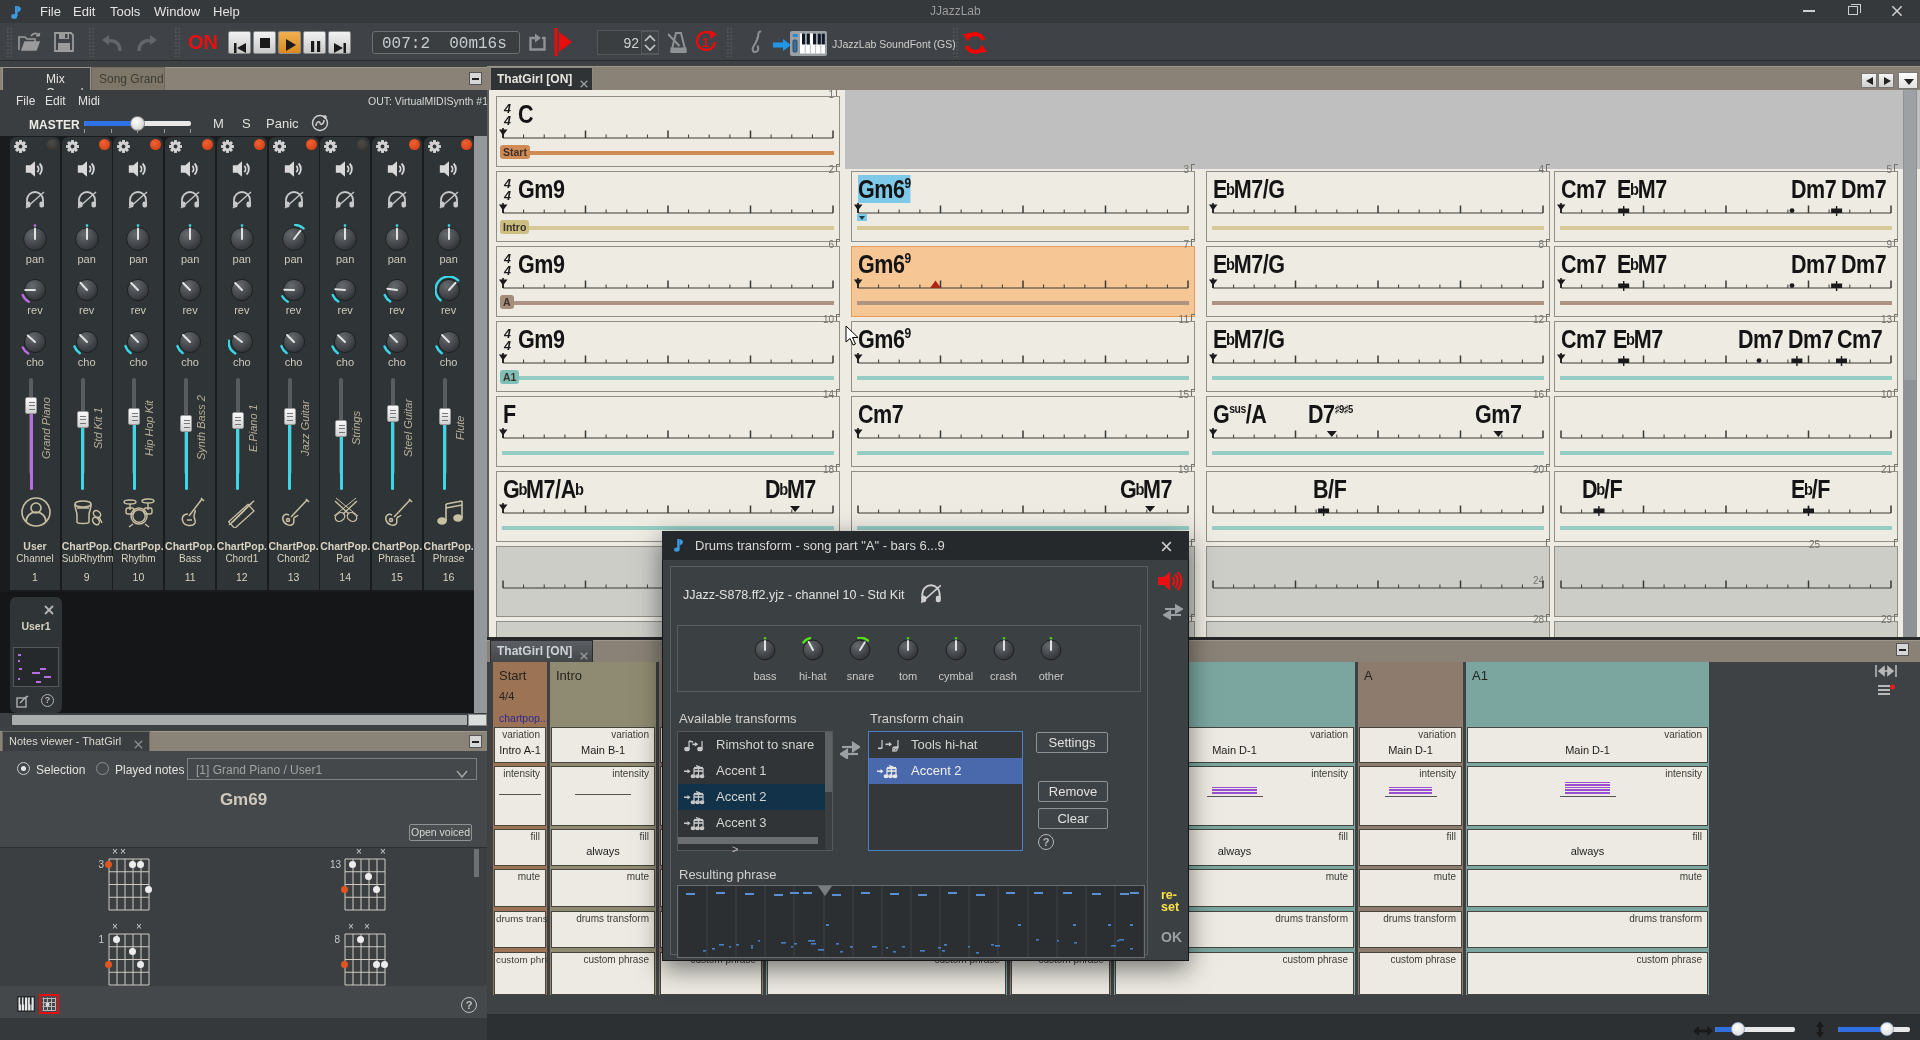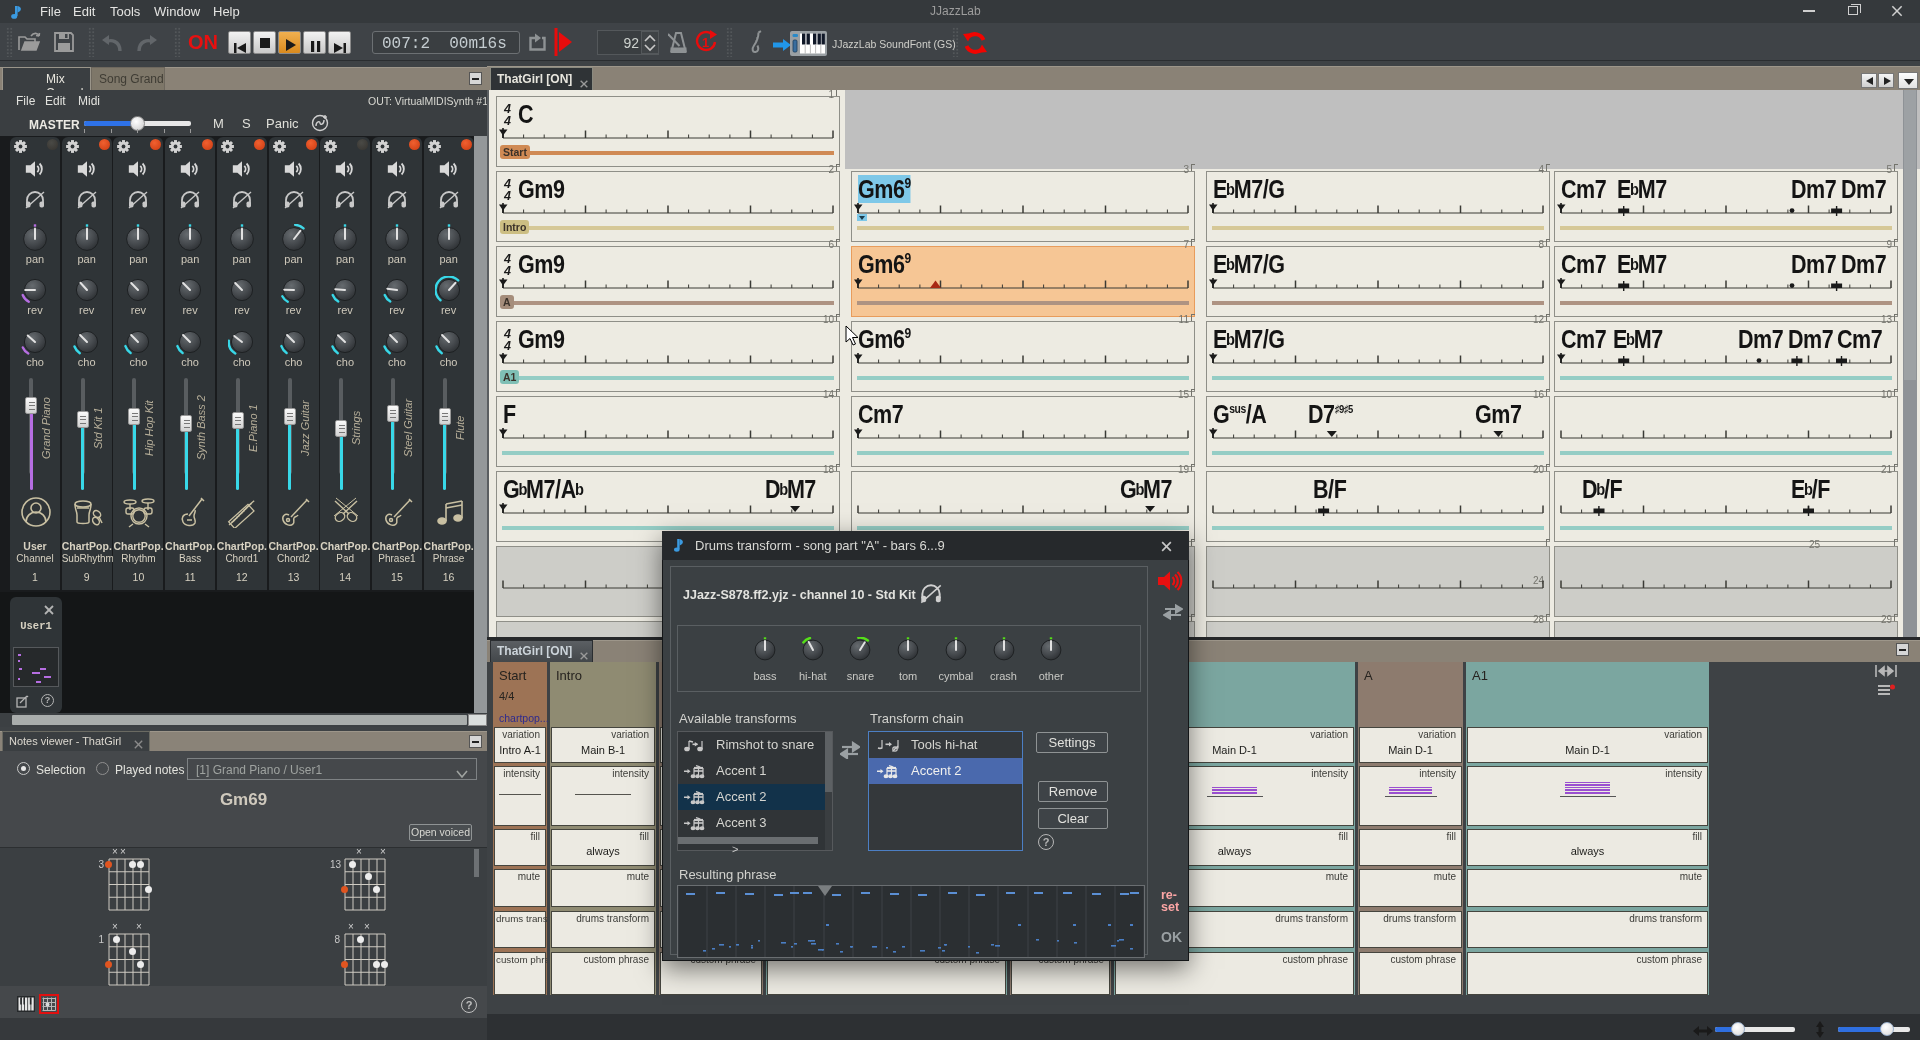--- a/index.html
+++ b/index.html
@@ -1012,21 +1012,21 @@
     <div style="position:absolute;left:423.6px;top:540px;width:50px;text-align:center;font-size:10.5px;font-weight:bold;color:#d8d2c2;white-space:nowrap;">ChartPop.</div>
     <div style="position:absolute;left:423.6px;top:553px;width:50px;text-align:center;font-size:10px;color:#d8d2c2;white-space:nowrap;">Phrase</div>
     <div style="position:absolute;left:423.6px;top:571px;width:50px;text-align:center;font-size:10.5px;color:#d8d2c2;">16</div>
     <div style="position:absolute;left:10px;top:597px;width:52px;height:116px;background:#2f3437;border-radius:6px;"></div>
     <div style="position:absolute;left:43px;top:602px;width:12px;height:12px;"><svg width="12" height="12" viewBox="0 0 12 12">
         <g stroke="#b4b4b4" stroke-width="1.8">
           <line x1="2" y1="2" x2="10" y2="10"></line>
           <line x1="10" y1="2" x2="2" y2="10"></line>
         </g>
       </svg></div>
-    <div style="position:absolute;left:10px;top:620px;width:52px;text-align:center;font-size:10.5px;font-weight:bold;color:#d8d2c2;font-family:Liberation Mono, monospace;">User1</div>
+    <div style="position:absolute;left:10px;top:620px;width:52px;text-align:center;font-size:10.5px;font-weight:bold;color:#d8d2c2;">User1</div>
     <div style="position:absolute;left:13px;top:647px;width:46px;height:40px;background:#26292b;border:1px solid #56595c;">
       <div style="position:absolute;left:4px;top:6px;width:3px;height:1.6px;background:#b66ee2;"></div>
       <div style="position:absolute;left:4px;top:12px;width:2px;height:1.6px;background:#b66ee2;"></div>
       <div style="position:absolute;left:5px;top:20px;width:3px;height:1.6px;background:#b66ee2;"></div>
       <div style="position:absolute;left:4px;top:30px;width:2px;height:1.6px;background:#b66ee2;"></div>
       <div style="position:absolute;left:18px;top:24px;width:8px;height:1.6px;background:#b66ee2;"></div>
       <div style="position:absolute;left:26px;top:20px;width:6px;height:1.6px;background:#b66ee2;"></div>
       <div style="position:absolute;left:30px;top:28px;width:7px;height:1.6px;background:#b66ee2;"></div>
       <div style="position:absolute;left:22px;top:33px;width:5px;height:1.6px;background:#b66ee2;"></div>
     </div>
@@ -2168,23 +2168,23 @@
         </g>
       </svg></div>
     <div style="position:absolute;left:1163px;top:604px;width:20px;height:16px;z-index:11;"><svg width="20" height="16" viewBox="0 0 20 16">
         <g stroke="#9aa0a3" stroke-width="2" fill="#9aa0a3">
           <line x1="2" y1="5" x2="15" y2="5"></line>
           <polygon points="19,5 13,1.5 13,8.5"></polygon>
           <line x1="18" y1="11" x2="5" y2="11"></line>
           <polygon points="1,11 7,7.5 7,14.5"></polygon>
         </g>
       </svg></div>
-    <div style="position:absolute;left:1161px;top:889px;font-size:12.5px;font-weight:bold;color:#fca5a5;line-height:12px;z-index:11;">re-<br>set</div>
+    <div style="position:absolute;left:1161px;top:889px;font-size:12.5px;font-weight:bold;color:#fde047;line-height:12px;z-index:11;">re-<br>set</div>
     <div style="position:absolute;left:1161px;top:929px;font-size:14px;font-weight:bold;color:#9aa0a3;z-index:11;">OK</div>
-    <div style="position:absolute;left:683px;top:588px;font-size:12.5px;font-weight:bold;color:#e2e2de;z-index:11;">JJazz-S878.ff2.yjz - channel 10 - Std Kit</div>
+    <div style="position:absolute;left:683px;top:588px;font-size:12.5px;font-weight:normal;color:#e2e2de;z-index:11;">JJazz-S878.ff2.yjz - channel 10 - Std Kit</div>
     <div style="position:absolute;left:918px;top:581px;width:26px;height:24px;z-index:11;"><svg width="26" height="26" viewBox="0 0 24 24">
         <g stroke="#d0d0d0" stroke-width="1.8" fill="none">
           <path d="M4,16 v-4 a8,8 0 0 1 16,0 v4"></path>
           <rect x="3" y="13.5" width="4.5" height="6" rx="1.8" fill="#d0d0d0" stroke="none"></rect>
           <rect x="16.5" y="13.5" width="4.5" height="6" rx="1.8" fill="#d0d0d0" stroke="none"></rect>
           <line x1="3" y1="20" x2="21" y2="4" stroke-width="1.4"></line>
         </g>
       </svg></div>
     <div style="position:absolute;left:677px;top:625px;width:464px;height:67px;border:1px solid #5a5f62;z-index:11;"></div>
     <div style="position:absolute;left:752.0px;top:637px;width:26px;height:26px;z-index:11;"><svg width="26" height="26" viewBox="0 0 26 26">

